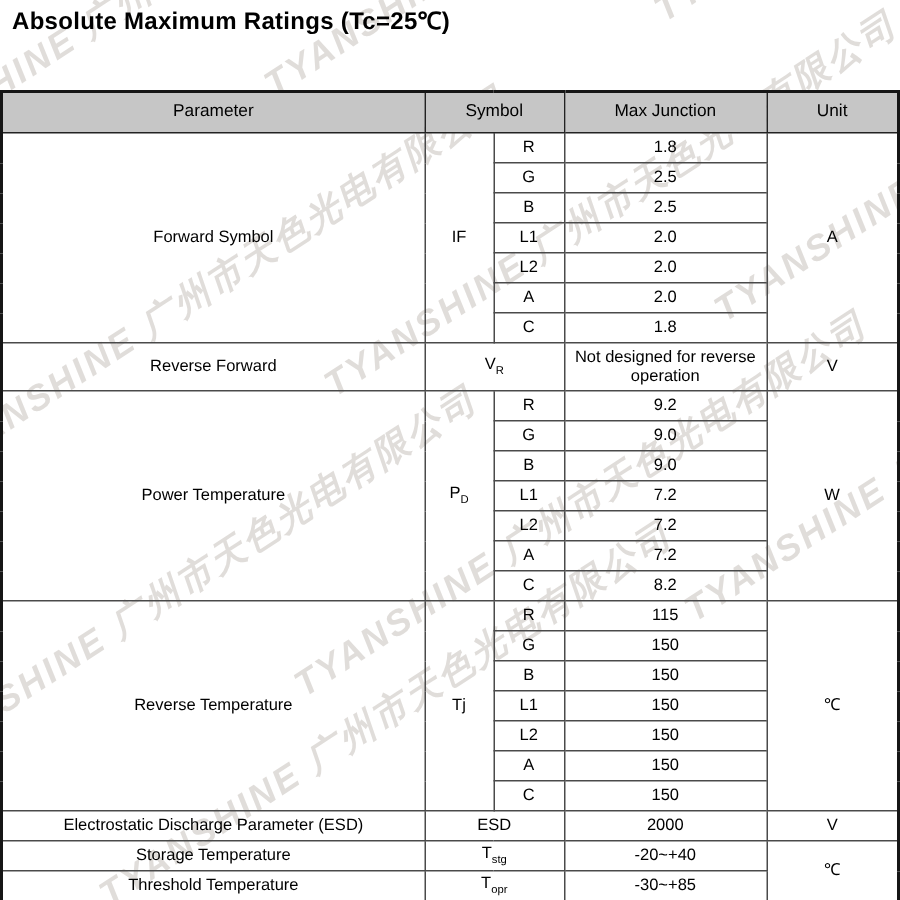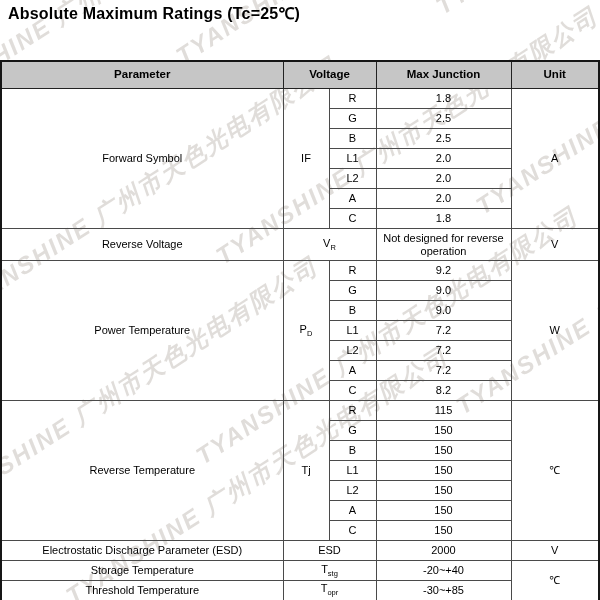--- a/index.html
+++ b/index.html
@@ -29,21 +29,21 @@
     position:absolute;left:0;top:60px;width:598px;z-index:1;
     border-collapse:collapse;table-layout:fixed;
     font-size:11px;text-align:center;
     border:2px solid #161616;
   }
   .ratings th,.ratings td{
     border:1px solid #4a4a4a;padding:0 2px;vertical-align:middle;
     overflow:hidden;background:transparent;line-height:1.15;
   }
   .ratings th{
-    background:#c6c6c6;height:26px;font-size:11.5px;font-weight:bold;
+    background:#c6c6c6;height:26px;font-size:11.5px;font-weight:normal;
     border:1px solid #222;border-top:2px solid #161616;
   }
   .ratings tr{height:20px}
   .ratings tr.tall{height:32px}
   .ratings tr.gstart td{border-top:1.5px solid #161616}
   .ratings td.param{font-size:11px}
   .ratings sub{font-size:7.5px;vertical-align:sub}
   col.c-param{width:282px} col.c-sym{width:46px} col.c-sub{width:47px}
   col.c-max{width:135px}  col.c-unit{width:88px}
 </style>
@@ -72,21 +72,21 @@
       <col class="c-param">
         <col class="c-sym">
         <col class="c-sub">
         <col class="c-max">
         <col class="c-unit">
     </colgroup>
     <tbody>
 
       <tr>
         <th>Parameter</th>
-        <th colspan="2">Voltage</th>
+        <th colspan="2">Symbol</th>
         <th>Max Junction</th>
         <th>Unit</th>
       </tr>
 
       <tr class="gstart">
         <td class="param" rowspan="7">Forward Symbol</td>
         <td rowspan="7">IF</td>
         <td>R</td>
         <td>1.8</td>
         <td rowspan="7">A</td>
@@ -110,21 +110,21 @@
       <tr>
           <td>A</td>
           <td>2.0</td>
         </tr>
       <tr>
           <td>C</td>
           <td>1.8</td>
         </tr>
 
       <tr class="tall gstart">
-        <td class="param">Reverse Voltage</td>
+        <td class="param">Reverse Forward</td>
         <td colspan="2"><span>V</span><sub>R</sub></td>
         <td>Not designed for reverse operation</td>
         <td>V</td>
       </tr>
 
       <tr class="gstart">
         <td class="param" rowspan="7">Power Temperature</td>
         <td rowspan="7"><span>P</span><sub>D</sub></td>
         <td>R</td>
         <td>9.2</td>

